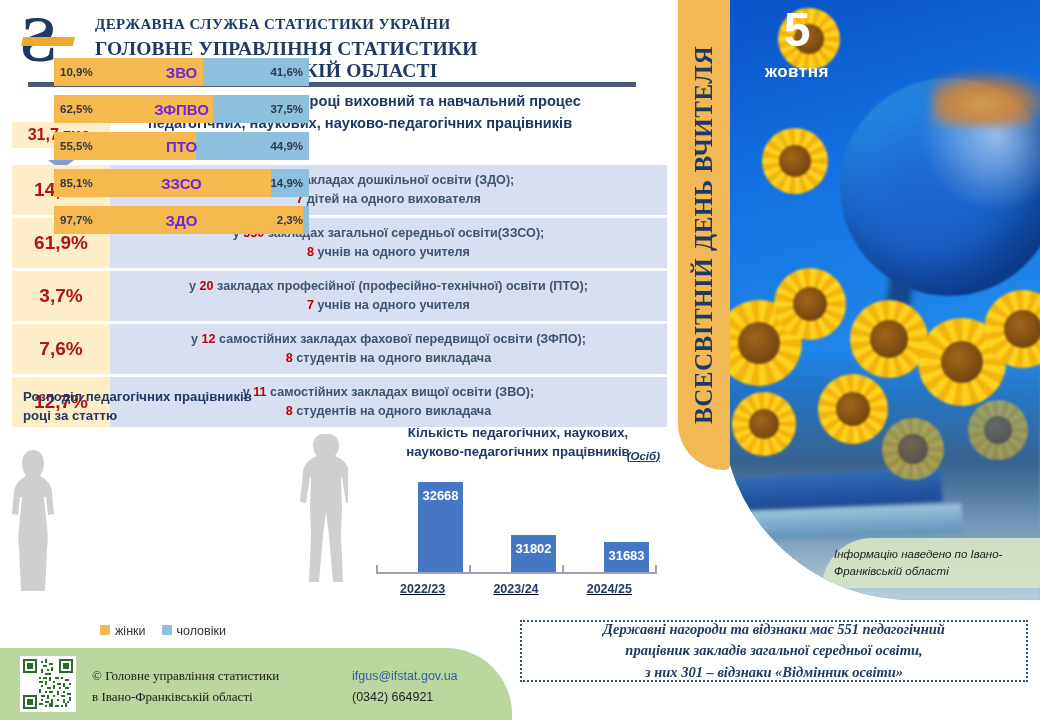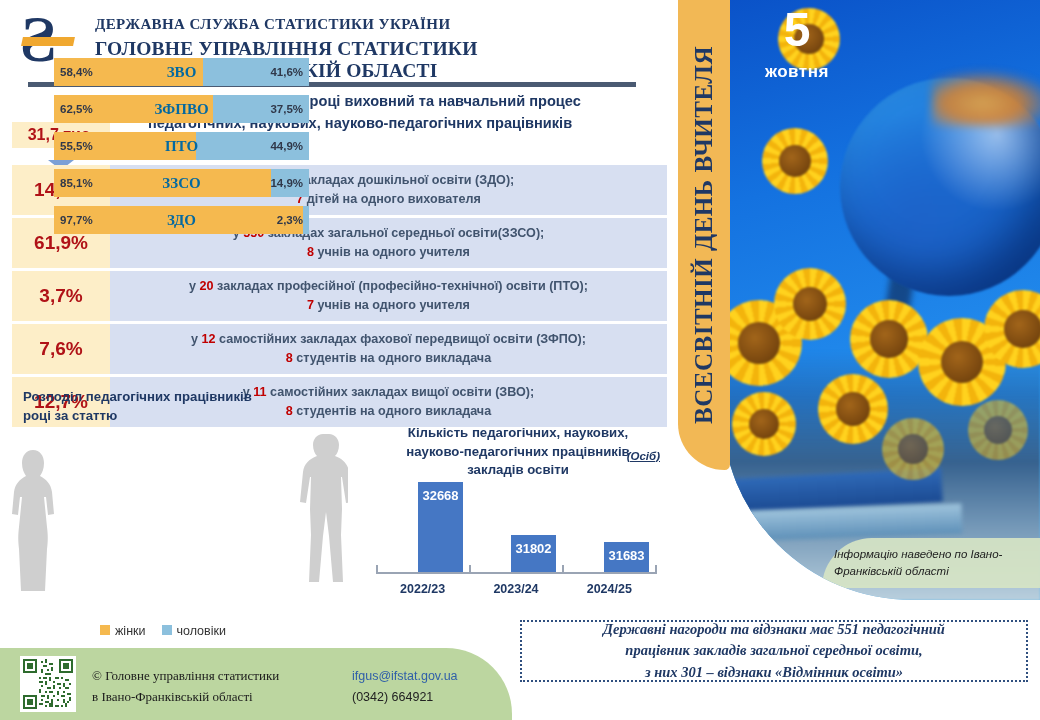--- a/index.html
+++ b/index.html
@@ -168,21 +168,21 @@
   .gbars { position:absolute; left: 54px; top: 58px; width: 255px; }
   .gbar { position:relative; height: 28px; margin-bottom: 9px; display:flex; }
   .gbar .fem { background:#f5b94f; height:100%; position:relative; }
   .gbar .mal { background:#8cc0dd; height:100%; position:relative; flex:1; }
   .gbar .lbl-left {
     position:absolute; left: 6px; top:50%; transform:translateY(-50%);
     font-size: 11.5px; font-weight:bold; color:#30384a; white-space:nowrap;
   }
   .gbar .lbl-cat {
     position:absolute; left: 50%; top:50%; transform:translate(-50%,-50%);
-    font-size: 15px; font-weight:bold; color:#0369a1; white-space:nowrap;font-family:Liberation Serif, serif;
+    font-size: 15px; font-weight:bold; color:#6d28d9; white-space:nowrap;
   }
   .gbar .lbl-right {
     position:absolute; right: 6px; top:50%; transform:translateY(-50%);
     font-size: 11.5px; font-weight:bold; color:#30384a; white-space:nowrap;
   }
   .sil-woman {
     position:absolute; left: 10px; top: 448px; width: 46px; height: 145px;
   }
   .sil-man {
     position:absolute; left: 296px; top: 432px; width: 52px; height: 160px;
@@ -204,21 +204,21 @@
     font-size: 11.5px; font-style: italic; font-weight:bold; color:#1f3864;text-decoration:underline;
   }
   .bplot { position:absolute; left: 18px; top: 76px; width: 280px; height: 104px; }
   .bcol { position:absolute; bottom:0; width: 45px; background:#4577c4; }
   .bval {
     position:absolute; left:50%; transform:translateX(-50%);
     top: 6px; color:#fff; font-weight:bold; font-size: 13px; white-space:nowrap;
   }
   .baxis { position:absolute; left: 18px; top: 180px; width: 280px; height: 1.5px; background:#9aa4b4; }
   .btick { position:absolute; top: 173px; width: 1.5px; height: 9px; background:#9aa4b4; }
-  .bcats { position:absolute; left: 18px; top: 190px; width: 280px; display:flex; }
+  .bcats { position:absolute; left: 18px; top: 190px; width: 280px; display:flex;text-decoration:underline; }
   .bcat { flex:1; text-align:center; font-weight:bold; font-size: 12.5px; color:#1f3864; }
 
   
   .footer {
     position:absolute; left: 0; top: 648px; width: 512px; height: 72px;
     background:#bcd6a0;
     border-top-right-radius: 66px;
   }
   .qr {
     position:absolute; left: 20px; top: 8px; width: 56px; height: 56px;
@@ -399,21 +399,21 @@
   <div class="sil-man">
     <svg width="52" height="160" viewBox="0 0 52 160">
       <path fill="#cfcfcf" d="M27 2c-6 0-10 5-10 11 0 5 2 9 4 11-8 3-13 8-14 16l-3 30 6 1 4-26 1 0-1 32 1 26-2 47 10 0 4-46 3-24 3 24 4 46 10 0-2-47 1-26-1-32 1 0 4 26 6-1-3-30c-1-8-6-13-14-16 2-2 4-6 4-11 0-6-4-11-10-11z"></path>
     </svg>
   </div>
 
   <div class="gbars" id="gbars">
       <div class="gbar">
         <div class="fem" style="width: 58.4%; background: rgb(245, 185, 79);"></div>
         <div class="mal" style="background: rgb(140, 192, 221);"></div>
-        <div class="lbl-left">58,4%</div>
+        <div class="lbl-left">10,9%</div>
         <div class="lbl-cat">ЗВО</div>
         <div class="lbl-right">41,6%</div>
       </div>
       <div class="gbar">
         <div class="fem" style="width: 62.5%; background: rgb(245, 185, 79);"></div>
         <div class="mal" style="background: rgb(140, 192, 221);"></div>
         <div class="lbl-left">62,5%</div>
         <div class="lbl-cat">ЗФПВО</div>
         <div class="lbl-right">37,5%</div>
       </div>
@@ -441,21 +441,20 @@
     </div>
   <div class="glegend" id="glegend">
       <div><span class="sw" style="background: rgb(245, 185, 79);"></span><span>жінки</span></div>
       <div><span class="sw" style="background: rgb(140, 192, 221);"></span><span>чоловіки</span></div>
     </div>
 
   <div class="bchart">
     <div class="bchart-title" id="bchart-title">
         <div>Кількість педагогічних, наукових,</div>
         <div>науково-педагогічних працівників</div>
-        <div>закладів освіти</div>
       </div>
     <div class="bchart-unit">(Осіб)</div>
     <div class="bplot" id="bplot">
         <div class="bcol" style="height: 90px; left: 42px; background: rgb(69, 119, 196);">
           <div class="bval">32668</div>
         </div>
         <div class="bcol" style="height: 37px; left: 135px; background: rgb(69, 119, 196);">
           <div class="bval">31802</div>
         </div>
         <div class="bcol" style="height: 30px; left: 228px; background: rgb(69, 119, 196);">

